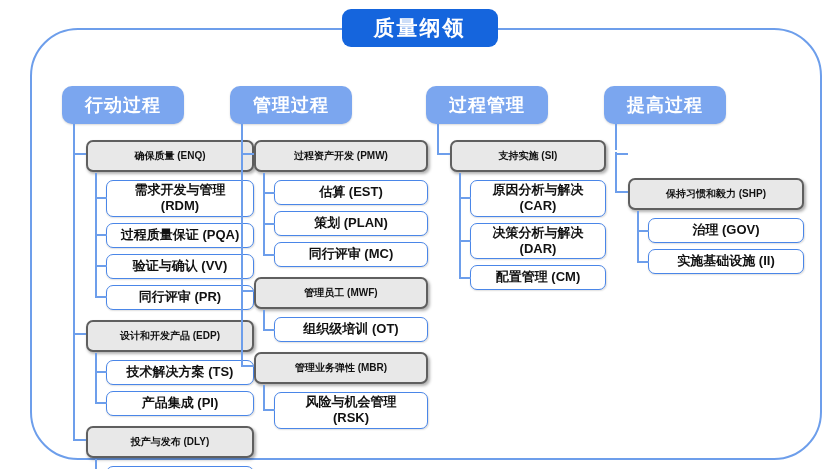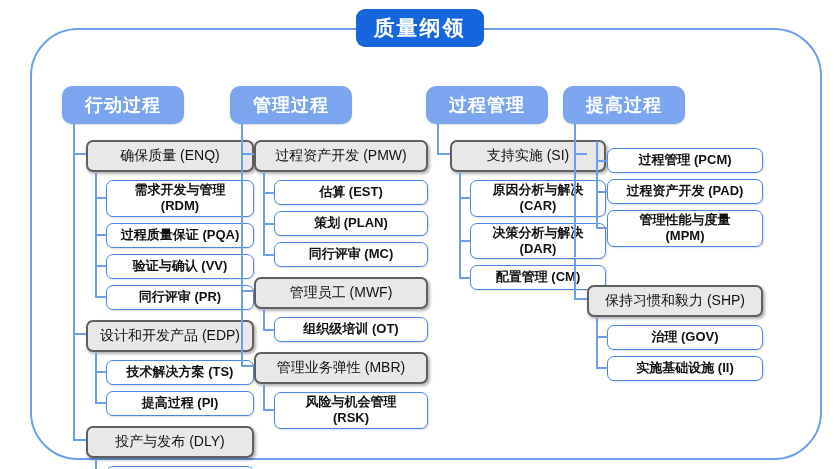--- a/index.html
+++ b/index.html
@@ -16,29 +16,29 @@
     font-family:"Liberation Sans","DejaVu Sans",sans-serif;
     width:839px;height:469px;position:relative;overflow:hidden;
     color:#111;
   }
   .frame{
     position:absolute;left:30px;top:28px;width:788px;height:428px;
     border:2px solid var(--c-frame);border-radius:48px;background:#fff;
   }
   .title-box{
     position:absolute;left:50%;top:9px;transform:translateX(-50%);
-    width:128px;height:38px;background:var(--c-title);border-radius:9px;
+    width:156px;height:38px;background:var(--c-title);border-radius:9px;
     color:#fff;font-weight:bold;font-size:21px;letter-spacing:2px;
     display:flex;align-items:center;justify-content:center;z-index:3;
   }
   .col{position:absolute;top:70px;}
   .col1{left:62px;width:192px;}
   .col2{left:230px;width:198px;}
   .col3{left:426px;width:180px;}
-  .col4{left:563px;width:200px;}
+  .col4{left:604px;width:200px;}
   .hdr{
     width:122px;height:38px;background:var(--c-header);border-radius:10px;
     color:#fff;font-weight:bold;font-size:18px;letter-spacing:1px;
     display:flex;align-items:center;justify-content:center;
     box-shadow:0 1px 2px rgba(0,0,0,.15);
     margin-top:16px;
   }
   .groups{
     margin-top:16px;margin-left:24px;
     display:flex;flex-direction:column;gap:10px;
@@ -57,21 +57,21 @@
   .group.spaced:last-child::before{height:40px;}
   
   .group::after{
     content:'';position:absolute;left:-13px;top:13px;width:13px;
     border-top:2px solid var(--c-line);
   }
   .gbox{
     height:28px;background:var(--c-gray);
     border:2px solid var(--c-grayborder);border-radius:7px;
     display:flex;align-items:center;justify-content:center;
-    font-weight:normal;font-size:14px;
+    font-weight:bold;font-size:10px;
     box-shadow:1.5px 2px 3px rgba(0,0,0,.3);
   }
   .kids{
     margin-top:8px;margin-left:20px;
     display:flex;flex-direction:column;gap:6px;
   }
   .kid{position:relative;}
   .kid::before{
     content:'';position:absolute;left:-12px;top:-6px;bottom:-6px;
     border-left:2px solid var(--c-line);
@@ -108,21 +108,21 @@
           <div class="kid wbox">需求开发与管理 (RDM)</div>
           <div class="kid wbox">过程质量保证 (PQA)</div>
           <div class="kid wbox">验证与确认 (VV)</div>
           <div class="kid wbox">同行评审 (PR)</div>
         </div>
       </div>
       <div class="group">
         <div class="gbox">设计和开发产品 (EDP)</div>
         <div class="kids">
           <div class="kid wbox">技术解决方案 (TS)</div>
-          <div class="kid wbox">提高过程 (PI)</div>
+          <div class="kid wbox">产品集成 (PI)</div>
         </div>
       </div>
       <div class="group">
         <div class="gbox">投产与发布 (DLY)</div>
         <div class="kids">
           <div class="kid wbox">投产与发布 (DLY)</div>
         </div>
       </div>
     </div>
 </div>
@@ -164,25 +164,20 @@
           <div class="kid wbox">配置管理 (CM)</div>
         </div>
       </div>
     </div>
 </div>
 
 <div class="col col4">
   <div class="hdr">提高过程</div>
   <div class="groups">
       <div class="group">
-        <div class="kids">
-          <div class="kid wbox">过程管理 (PCM)</div>
-          <div class="kid wbox">过程资产开发 (PAD)</div>
-          <div class="kid wbox">管理性能与度量 (MPM)</div>
-        </div>
       </div>
       <div class="group spaced">
         <div class="gbox">保持习惯和毅力 (SHP)</div>
         <div class="kids">
           <div class="kid wbox">治理 (GOV)</div>
           <div class="kid wbox">实施基础设施 (II)</div>
         </div>
       </div>
     </div>
 </div>

